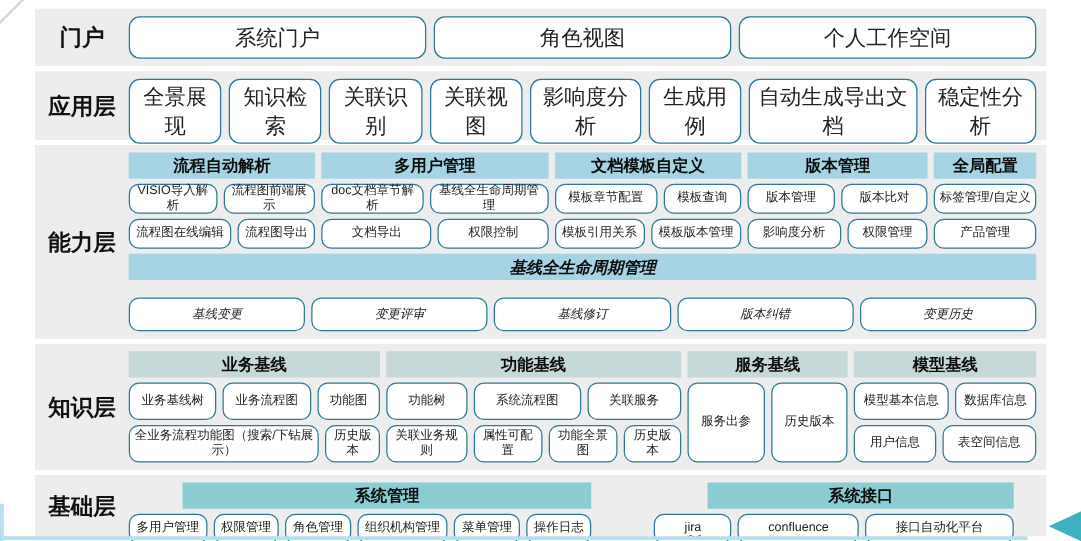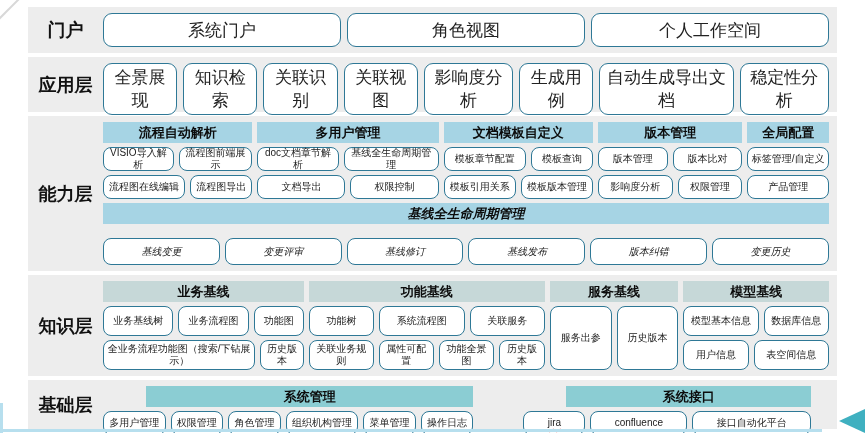--- a/index.html
+++ b/index.html
@@ -147,21 +147,20 @@
                 <div class="btn">产品管理</div>
               </div>
             </div>
           </div>
           <div class="baseline">
             <div class="group-header">基线全生命周期管理</div>
             <div class="row">
               <div class="btn">基线变更</div>
               <div class="btn">变更评审</div>
               <div class="btn">基线修订</div>
-              <div class="btn">基线发布</div>
               <div class="btn">版本纠错</div>
               <div class="btn">变更历史</div>
             </div>
           </div>
         </div>
       </div>
       <div class="band" id="band-knowledge">
         <div class="band-label">知识层</div>
         <div class="band-content">
           <div class="groups">

